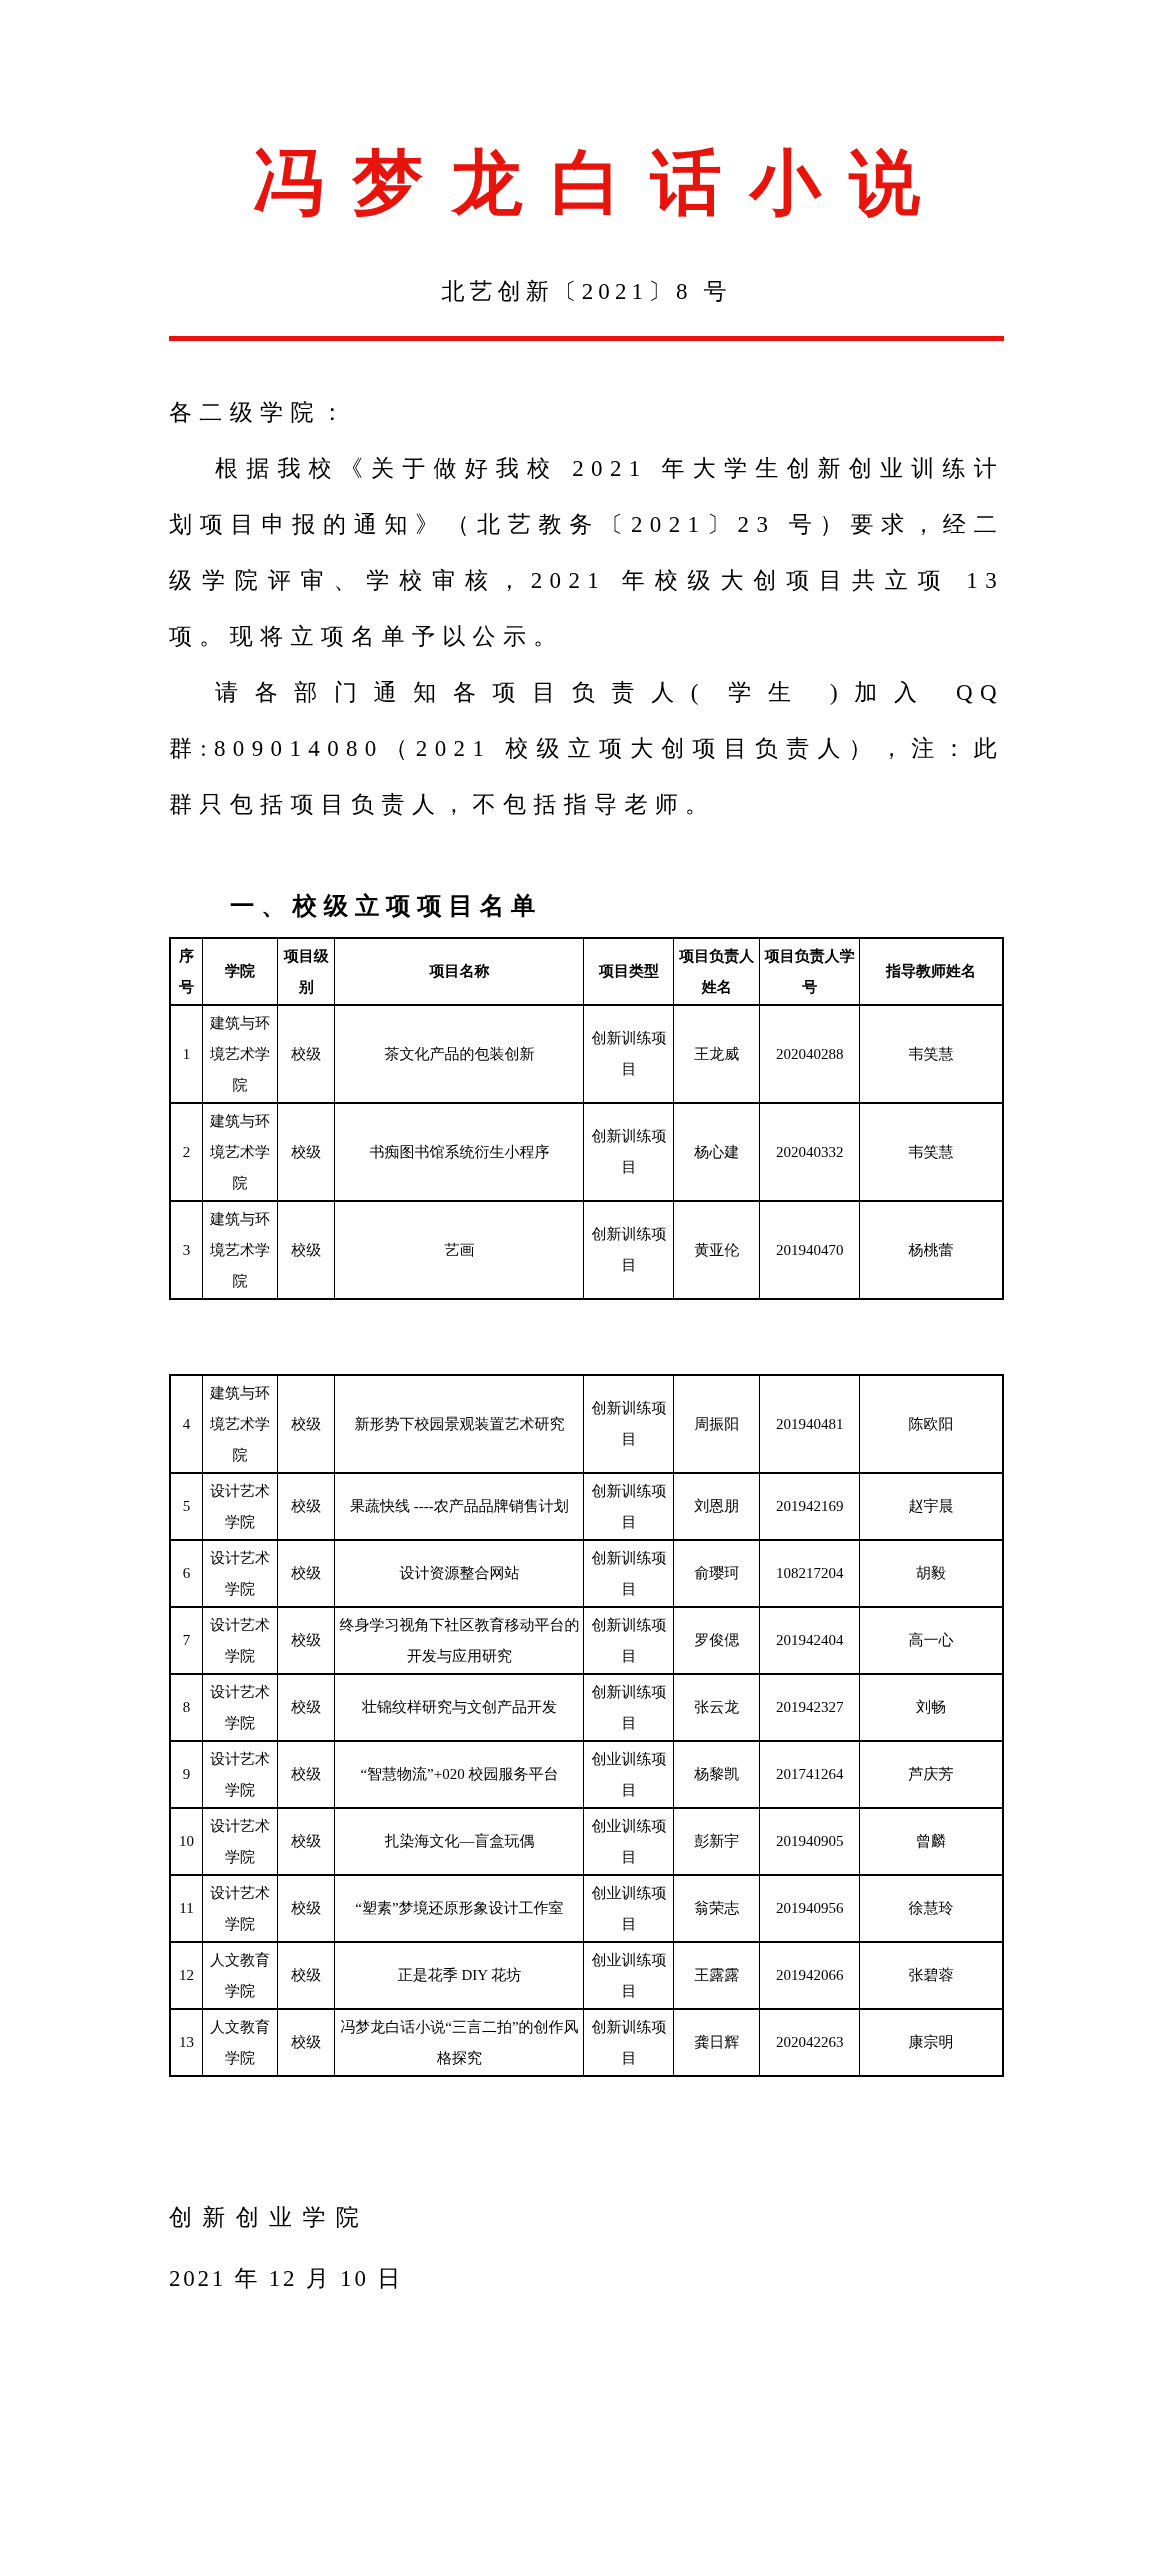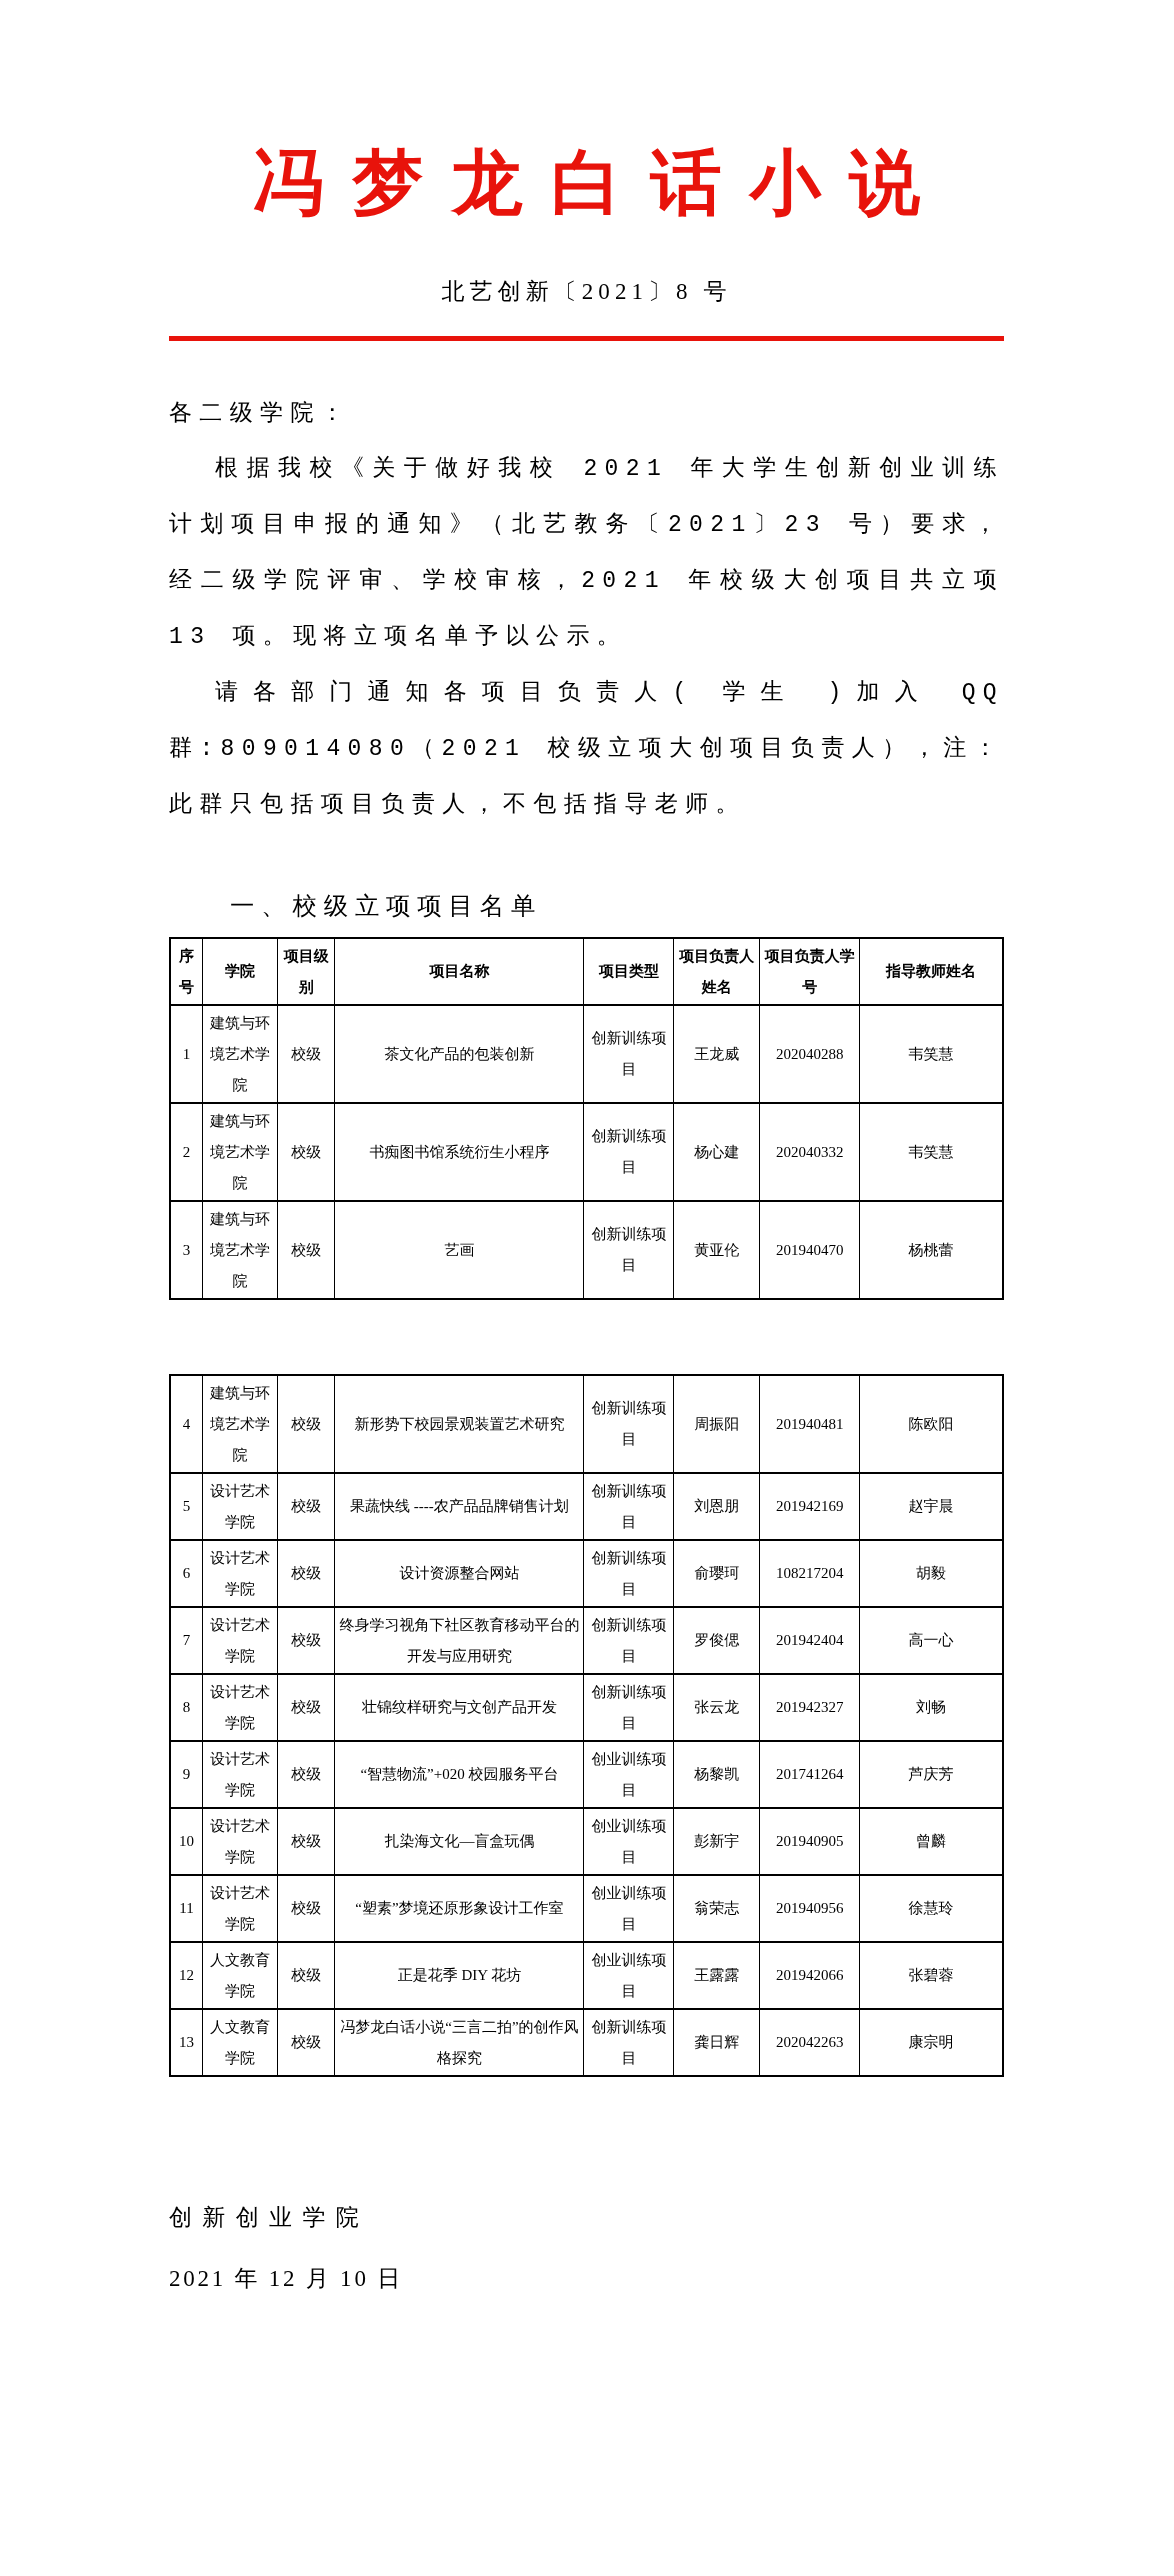--- a/index.html
+++ b/index.html
@@ -24,25 +24,25 @@
 
   .notice-title {
     margin-top:43px; text-align:center;
     font-size:39px; font-weight:bold; line-height:58px; letter-spacing:0.04em;
   }
 
   .body-text {
     margin-top:44px; font-size:23px; line-height:56px;
     letter-spacing:0.32em; text-align:justify;
   }
-  .body-text p.indent { text-indent:2em;font-family:Liberation Mono, monospace; }
+  .body-text p.indent { text-indent:2em; }
 
   .section-heading {
     margin-top:56px; margin-left:61px;
-    font-size:24.4px; font-weight:normal; line-height:33px; letter-spacing:0.28em;
+    font-size:24.4px; font-weight:bold; line-height:33px; letter-spacing:0.28em;
   }
 
   .tbl-wrap-1 { margin-top:15px; }
   .tbl-wrap-2 { margin-top:74px; }
 
   table {
     width:100%; border-collapse:collapse; table-layout:fixed;
     font-size:15px; line-height:31px; text-align:center;
     border:2.2px solid #000;
   }

